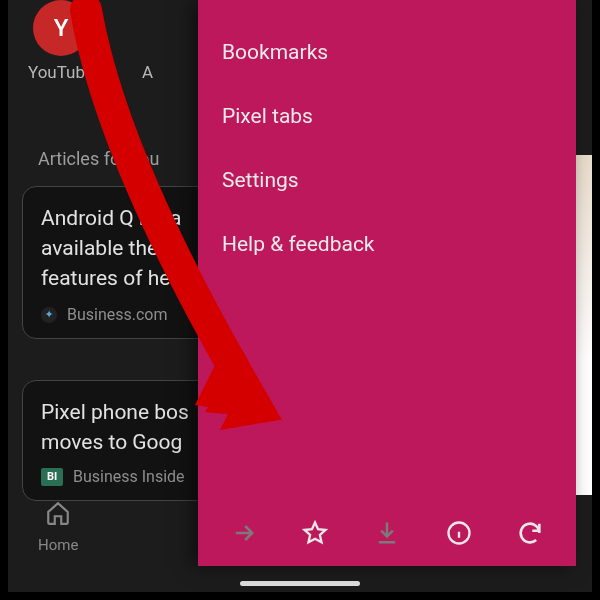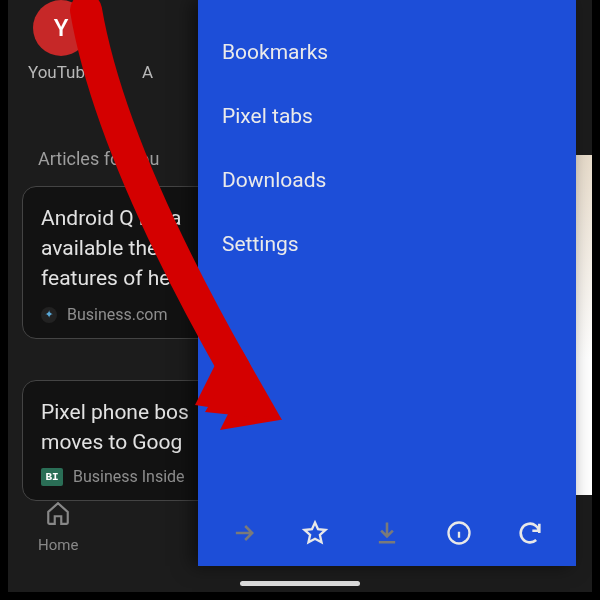--- a/index.html
+++ b/index.html
@@ -28,35 +28,35 @@
     background:#121212;
     color:#d5d5d5;
   }
   .card1 { top:186px; }
   .card1 .headline { font-size:21px; line-height:30px; color:#e2e2e2;}
   .card1 .src { margin-top:12px; font-size:16px; color:#8e8e8e; display:flex; align-items:center; gap:10px;}
   .giz-icon { width:16px; height:16px; border-radius:50%; background:#222; display:inline-flex; align-items:center; justify-content:center; font-size:11px; color:#59a8d8;}
   .card2 { top:380px; }
   .card2 .headline { font-size:21px; line-height:30px; color:#e2e2e2;}
   .card2 .src { margin-top:10px; font-size:16px; color:#8e8e8e; display:flex; align-items:center; gap:10px;}
-  .bi-icon { width:22px; height:18px; background:#2a6e56; color:#fff; font-size:11px; font-weight:700; display:inline-flex; align-items:center; justify-content:center; border-radius:2px;font-family:Liberation Mono, monospace;}
+  .bi-icon { width:22px; height:18px; background:#2a6e56; color:#fff; font-size:11px; font-weight:700; display:inline-flex; align-items:center; justify-content:center; border-radius:2px;}
   .sysbar {
     position:absolute; left:0; right:0; bottom:30px; height:70px;
     display:flex; gap:60px; padding-left:30px; align-items:center;
     color:#888;
   }
   .sysbtn { display:flex; flex-direction:column; align-items:center; font-size:15px; gap:10px;}
   .sysbtn svg { width:26px; height:26px; }
   .homebar { position:absolute; bottom:6px; left:50%; transform:translateX(-50%); width:120px; height:5px; border-radius:3px; background:#ddd;}
   
   .edge { position:absolute; top:155px; right:0; width:16px; height:340px; background: linear-gradient(#e8dccb, #fff 60%);}
   
   .menu {
     position:absolute; top:0; left:190px; right:16px; bottom:26px;
-    background:#1d4ed8;
+    background:#be185d;
     box-shadow: -6px 0 18px rgba(0,0,0,.5);
     color:#eaeaea;
   }
   .menu-list { padding-top:20px;}
   .menu-item {
     height:64px; display:flex; align-items:center;
     padding: 0 24px; font-size:21px; color:#eaeaea;
     justify-content:space-between;
   }
   .checkbox { width:22px; height:22px; border:2.5px solid #bdbdbd; border-radius:2px; }
@@ -125,24 +125,24 @@
 
   <div class="menu">
     <div class="menu-list">
       <div class="menu-item">
           <span>Bookmarks</span>
         </div>
       <div class="menu-item">
           <span>Pixel tabs</span>
         </div>
       <div class="menu-item">
-          <span>Downloads</span>
+          <span>Settings</span>
         </div>
       <div class="menu-item">
-          <span>Settings</span>
+          <span>Help &amp; feedback</span>
         </div>
     </div>
     <div class="menu-actions">
       <span class="dim-actions">
         <svg viewBox="0 0 24 24" fill="none" stroke="currentColor" stroke-width="2.2">
             <path d="M5 12h13M13 6l6 6-6 6"></path>
           </svg>
       </span>
       <span class="bright">
         <svg viewBox="0 0 24 24" fill="none" stroke="currentColor" stroke-width="2">

